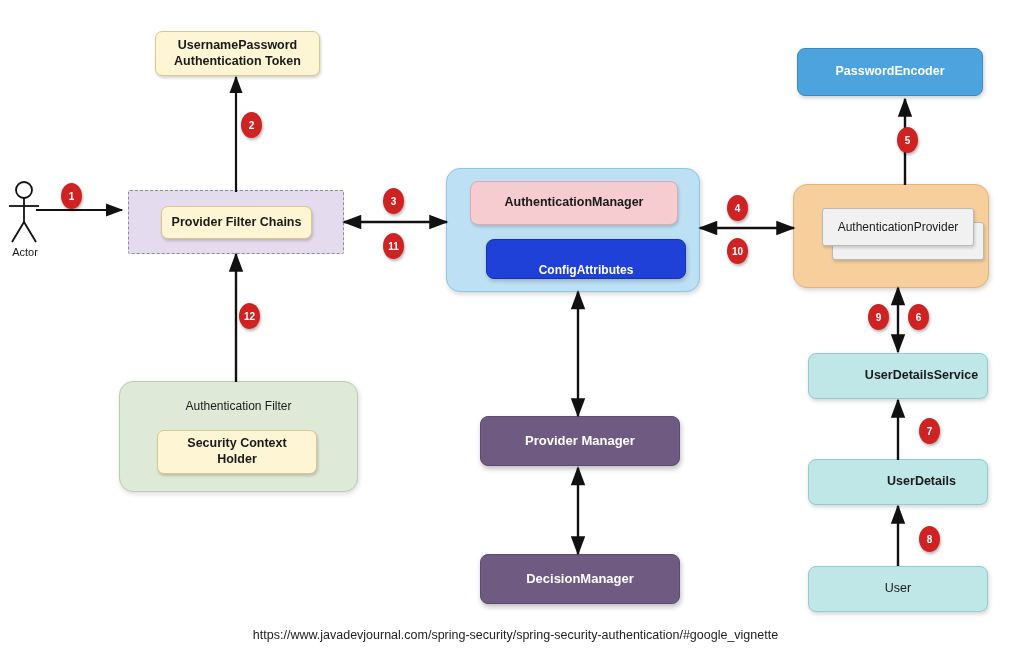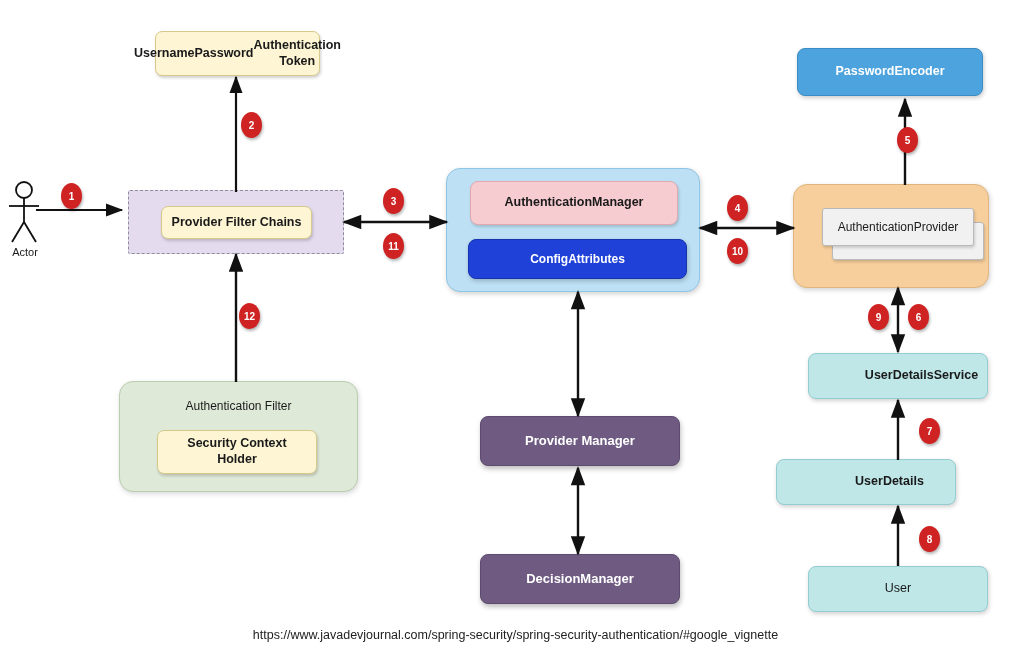--- a/index.html
+++ b/index.html
@@ -187,57 +187,57 @@
 
     <g>
       <circle cx="24" cy="190" r="8" fill="none" stroke="#111111" stroke-width="1.8"></circle>
       <line x1="24" y1="198" x2="24" y2="222" stroke="#111111" stroke-width="1.8"></line>
       <line x1="9" y1="206" x2="39" y2="206" stroke="#111111" stroke-width="1.8"></line>
       <line x1="24" y1="222" x2="12" y2="242" stroke="#111111" stroke-width="1.8"></line>
       <line x1="24" y1="222" x2="36" y2="242" stroke="#111111" stroke-width="1.8"></line>
     </g>
   </svg>
 
-  <div class="node cream" style="left:155px; top:31px; width:165px; height:45px; font-size:12.5px; flex-direction:row;">
+  <div class="node cream" style="left:155px; top:31px; width:165px; height:45px; font-size:12.5px; flex-direction:column;">
     <span>UsernamePassword</span>
     <span>Authentication Token</span>
   </div>
 
   <div class="node lavender-container" style="left:128px; top:190px; width:216px; height:64px;">
   </div>
   <div class="node cream" style="left:161px; top:206px; width:151px; height:33px; font-size:12.5px;">
     <span>Provider Filter Chains</span>
   </div>
 
   <div class="node lightblue-container" style="left:446px; top:168px; width:254px; height:124px;">
   </div>
   <div class="node pink-box" style="left:470px; top:181px; width:208px; height:44px; font-size:12.5px;">
     <span>AuthenticationManager</span>
   </div>
-  <div class="node royal-blue" style="left:468px; top:239px; width:219px; height:40px; font-size:12px;">
+  <div class="node royal-blue" style="left:486px; top:239px; width:200px; height:40px; font-size:12px;align-items:flex-end;">
     <span>ConfigAttributes</span>
   </div>
 
   <div class="node blue-solid" style="left:797px; top:48px; width:186px; height:48px; font-size:12.5px;">
     <span>PasswordEncoder</span>
   </div>
 
   <div class="node orange-container" style="left:793px; top:184px; width:196px; height:104px;">
   </div>
 
   <div class="node gray-card" style="left:832px; top:222px; width:152px; height:38px;">
   </div>
   <div class="node gray-card" style="left:822px; top:208px; width:152px; height:38px; font-size:12px;">
     <span>AuthenticationProvider</span>
   </div>
 
   <div class="node cyan-box bold" style="left:808px; top:353px; width:180px; height:46px; font-size:12.5px;">
     <span>UserDetailsService</span>
   </div>
-  <div class="node cyan-box bold" style="left:776px; top:459px; width:180px; height:46px; font-size:12.5px;">
+  <div class="node cyan-box bold" style="left:808px; top:459px; width:180px; height:46px; font-size:12.5px;">
     <span>UserDetails</span>
   </div>
   <div class="node cyan-box" style="left:808px; top:566px; width:180px; height:46px; font-size:12.5px;">
     <span>User</span>
   </div>
 
   <div class="node purple-box" style="left:480px; top:416px; width:200px; height:50px; font-size:13px;">
     <span>Provider Manager</span>
   </div>
   <div class="node purple-box" style="left:480px; top:554px; width:200px; height:50px; font-size:13px;justify-content:center;">

